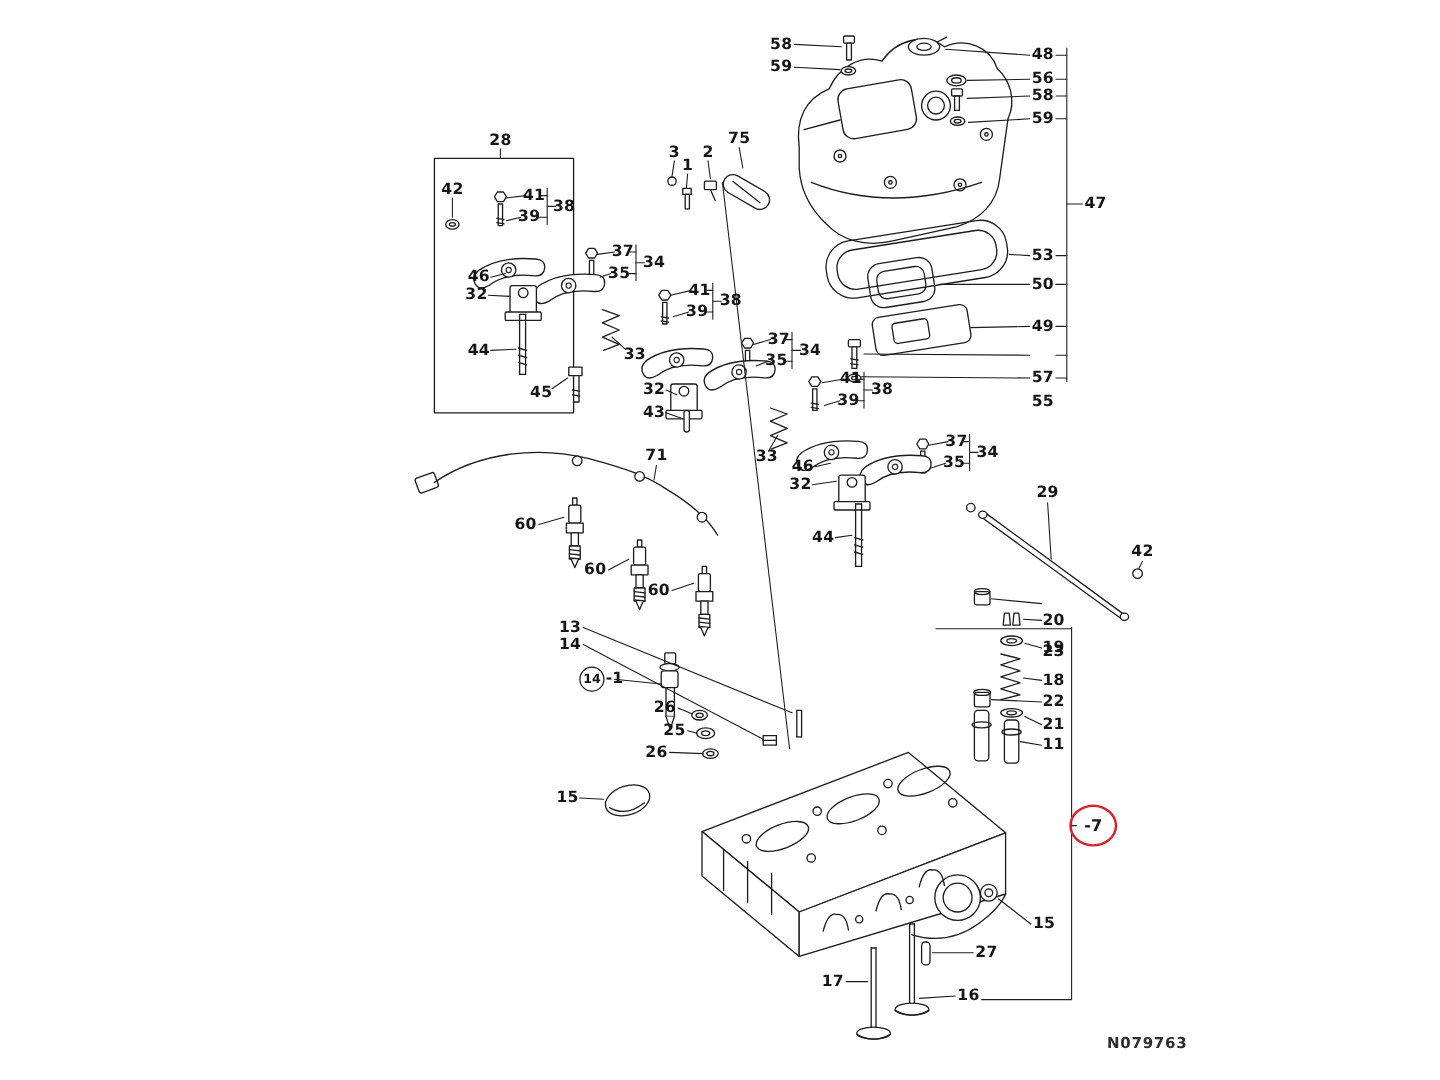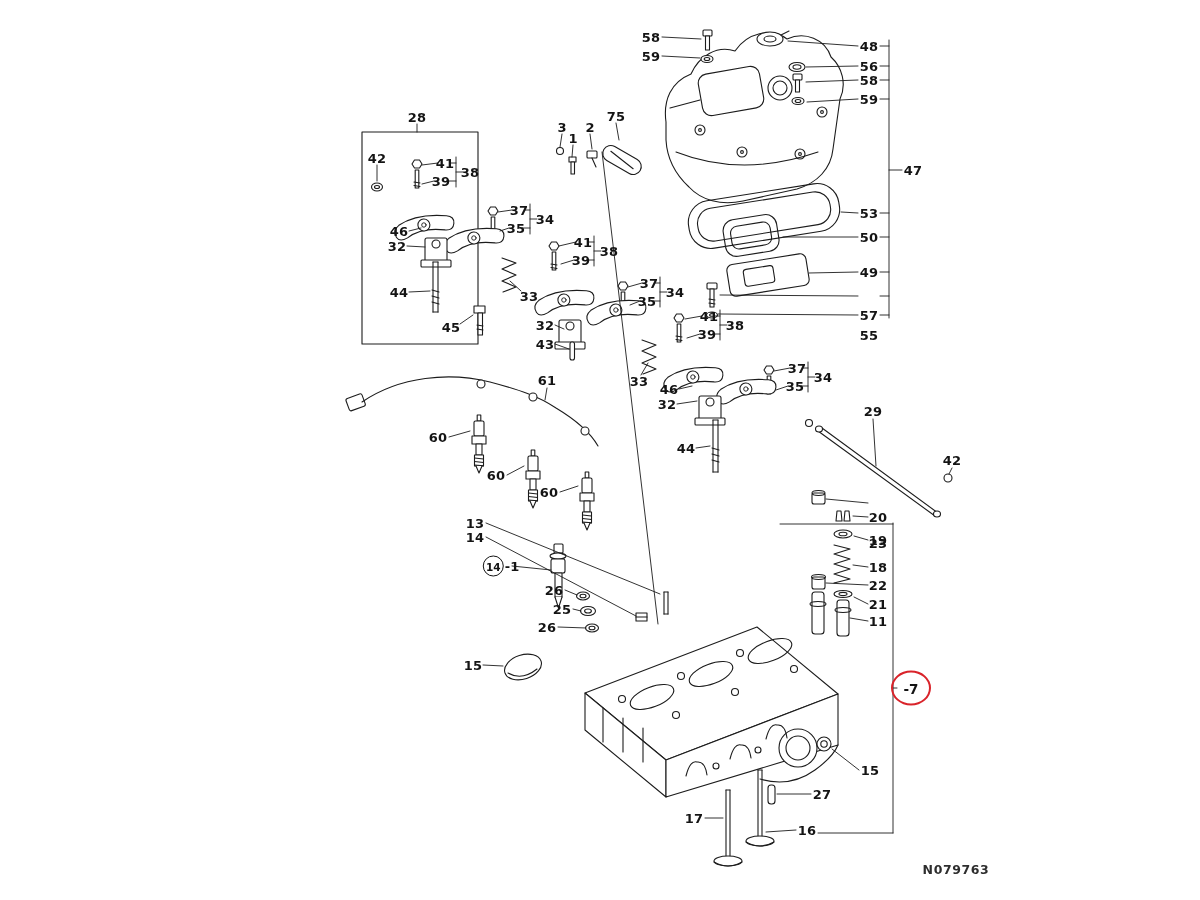--- a/index.html
+++ b/index.html
@@ -424,21 +424,21 @@
       <div class="part-label" style="left: 545px; top: 344px;">43</div>
       <div class="part-label" style="left: 709px; top: 316px;">41</div>
       <div class="part-label" style="left: 707px; top: 334px;">39</div>
       <div class="part-label" style="left: 735px; top: 325px;">38</div>
       <div class="part-label" style="left: 639px; top: 381px;">33</div>
       <div class="part-label" style="left: 669px; top: 389px;">46</div>
       <div class="part-label" style="left: 667px; top: 404px;">32</div>
       <div class="part-label" style="left: 797px; top: 368px;">37</div>
       <div class="part-label" style="left: 795px; top: 386px;">35</div>
       <div class="part-label" style="left: 823px; top: 377px;">34</div>
-      <div class="part-label" style="left: 547px; top: 380px;">61</div>
+      <div class="part-label" style="left: 547px; top: 380px;">71</div>
       <div class="part-label" style="left: 438px; top: 437px;">60</div>
       <div class="part-label" style="left: 496px; top: 475px;">60</div>
       <div class="part-label" style="left: 549px; top: 492px;">60</div>
       <div class="part-label" style="left: 686px; top: 448px;">44</div>
       <div class="part-label" style="left: 873px; top: 411px;">29</div>
       <div class="part-label" style="left: 952px; top: 460px;">42</div>
       <div class="part-label" style="left: 878px; top: 503px; margin-top: 40px;">23</div>
       <div class="part-label" style="left: 878px; top: 517px;">20</div>
       <div class="part-label" style="left: 878px; top: 540px;">19</div>
       <div class="part-label" style="left: 878px; top: 567px;">18</div>

